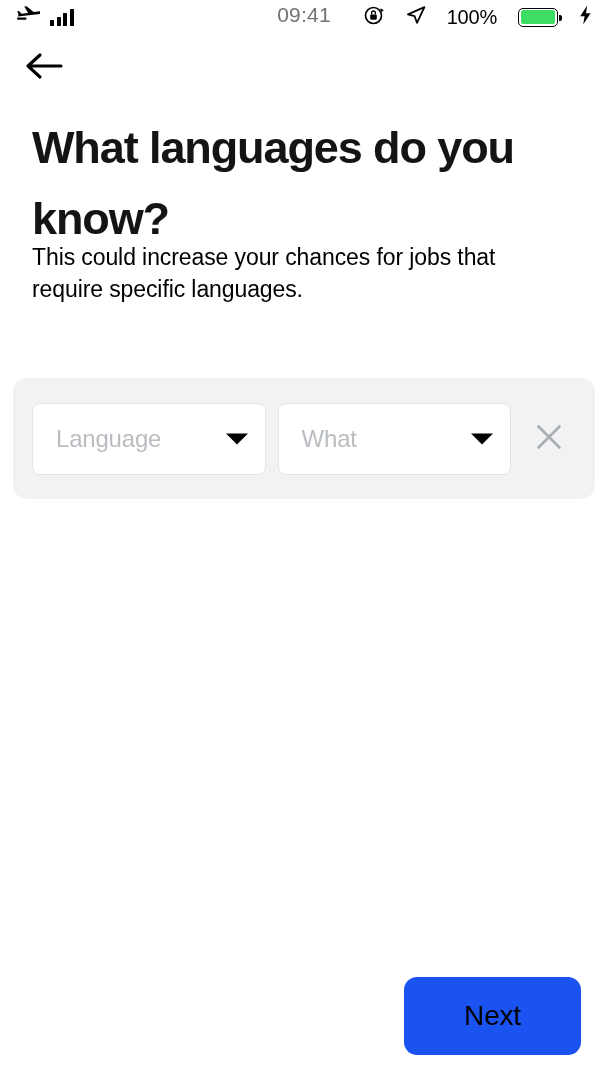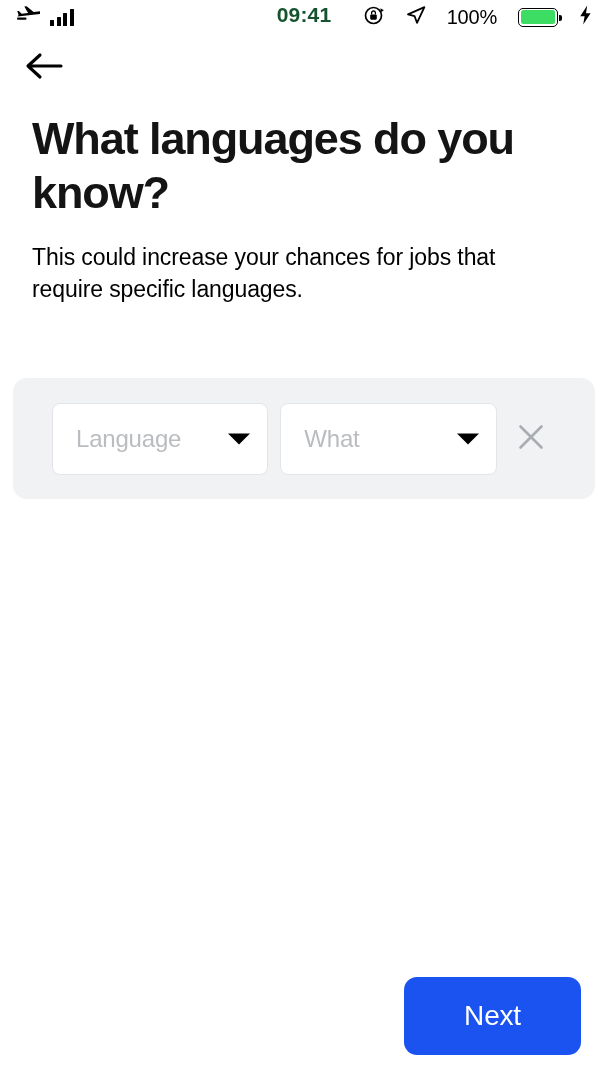--- a/index.html
+++ b/index.html
@@ -37,22 +37,22 @@
     display: flex;
     align-items: center;
     gap: 21px;
   }
   .sb-time {
     position: absolute;
     left: 0; right: 0;
     top: 3px;
     text-align: center;
     font-size: 21px;
-    font-weight: bold;
-    color: #14532d;
+    font-weight: normal;
+    color: #737373;
     letter-spacing: 0.2px;
   }
   .bars {
     display: flex;
     align-items: flex-end;
     gap: 2.5px;
     height: 17px;
   }
   .bars i {
     display: block;
@@ -111,21 +111,21 @@
   }
 
   
   .title {
     position: absolute;
     left: 32px;
     top: 112px;
     width: 540px;
     margin: 0;
     font-size: 45px;
-    line-height: 54px;
+    line-height: 71px;
     font-weight: bold;
     letter-spacing: -1.1px;
     color: #141414;
   }
   .subtitle {
     position: absolute;
     left: 32px;
     top: 241px;
     width: 530px;
     margin: 0;
@@ -140,21 +140,21 @@
     position: absolute;
     left: 13px;
     top: 378px;
     width: 582px;
     height: 121px;
     background: #f1f2f4;
     border-radius: 14px;
     box-sizing: border-box;
     display: flex;
     align-items: center;
-    padding: 0 39px;
+    padding: 0 19px;
   }
   .select {
     position: relative;
     height: 72px;
     background: #ffffff;
     border: 1px solid #e3e5e8;
     border-radius: 8px;
     box-sizing: border-box;
     display: flex;
     align-items: center;
@@ -196,21 +196,21 @@
   
   .nextbtn {
     position: absolute;
     left: 404px;
     top: 977px;
     width: 177px;
     height: 78px;
     background: #1a53f0;
     border: none;
     border-radius: 13px;
-    color: #ffffff;
+    color: #000000;
     font-family: "Liberation Sans", sans-serif;
     font-size: 28px;
     letter-spacing: -0.2px;
     cursor: pointer;
     display: flex;
     align-items: center;
     justify-content: center;
   }
 </style>
 </head>

